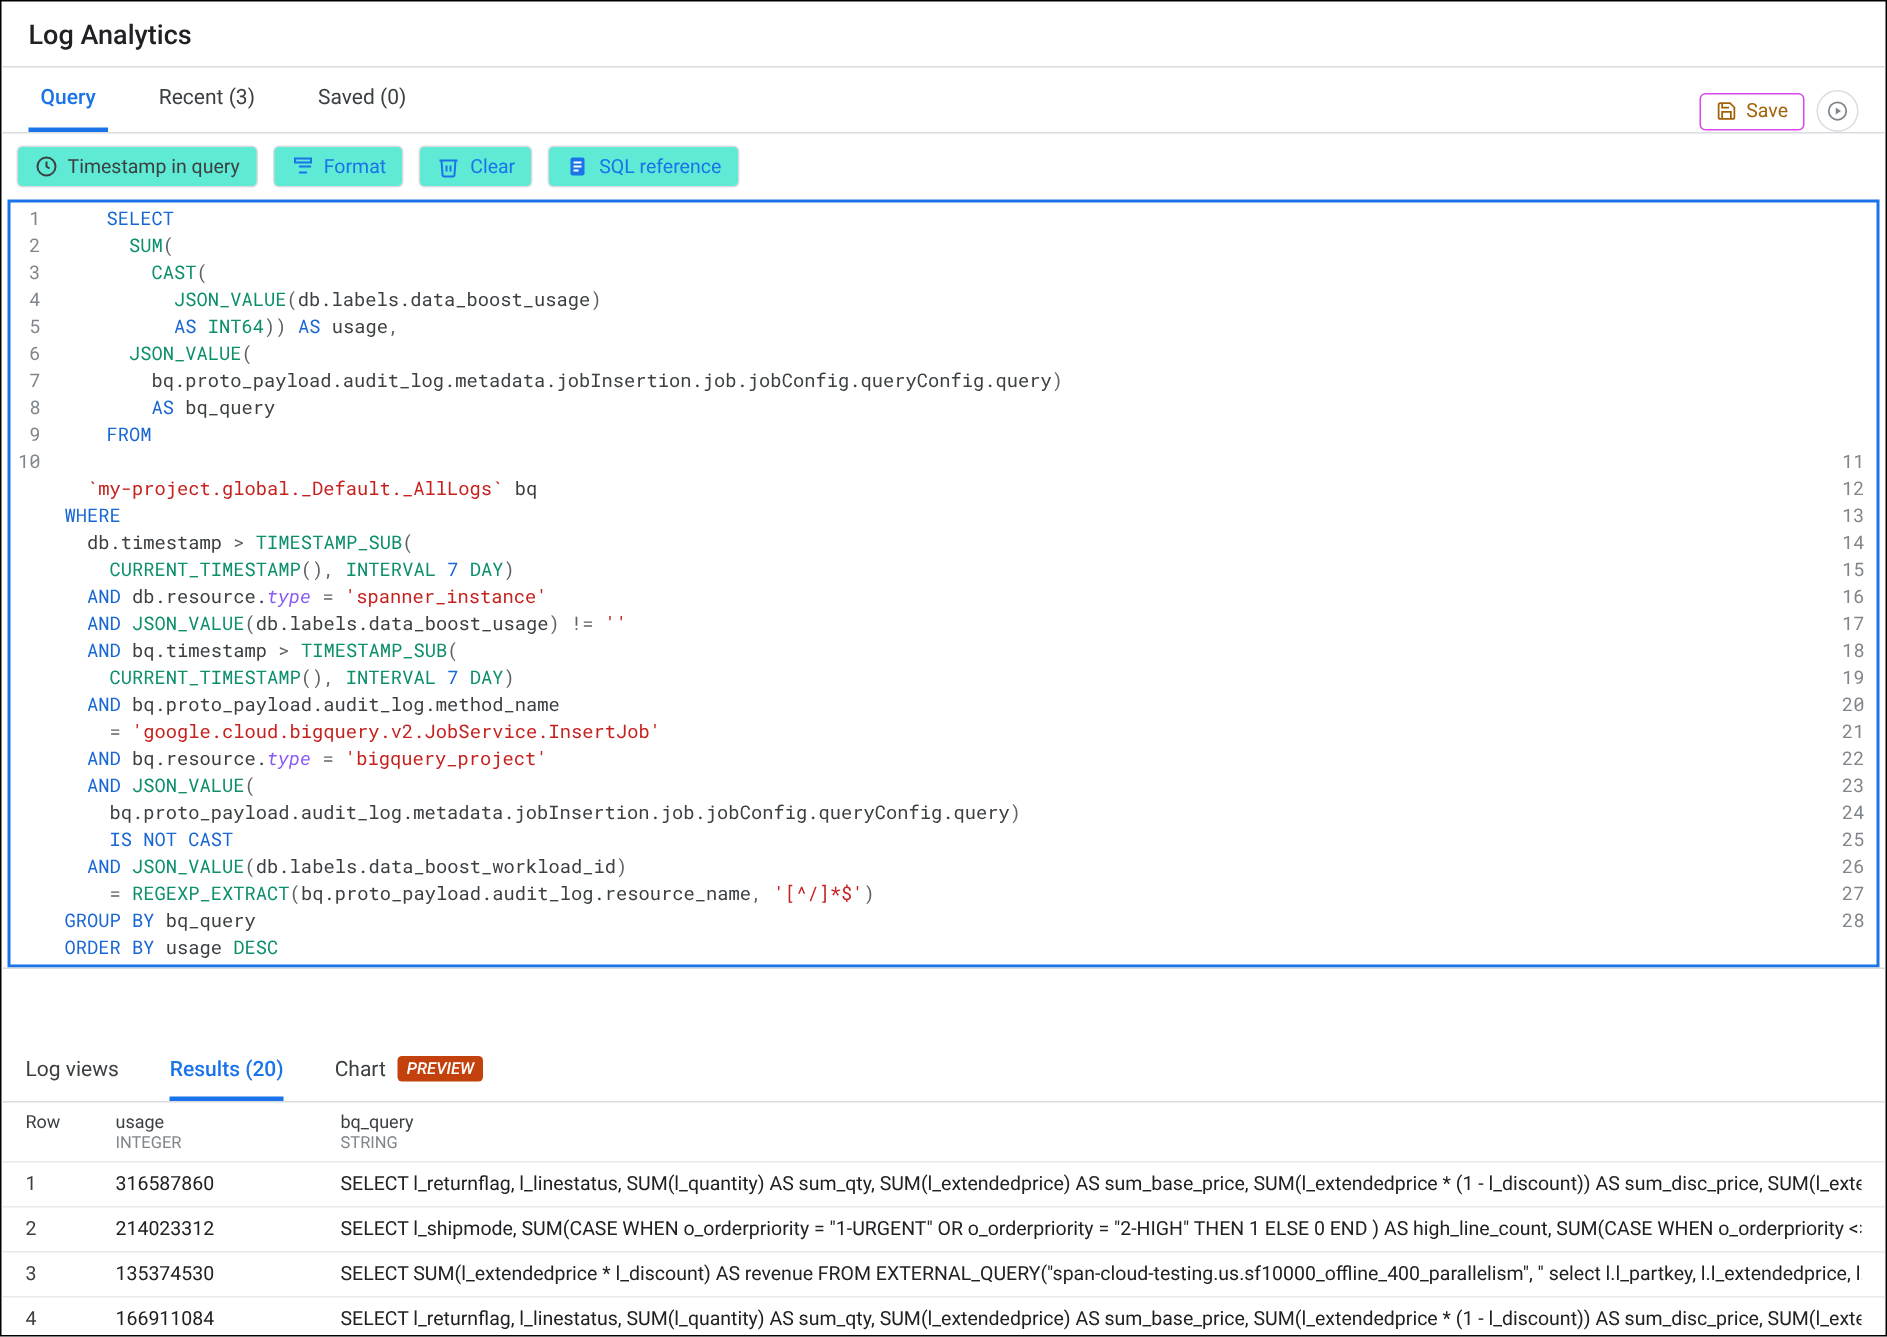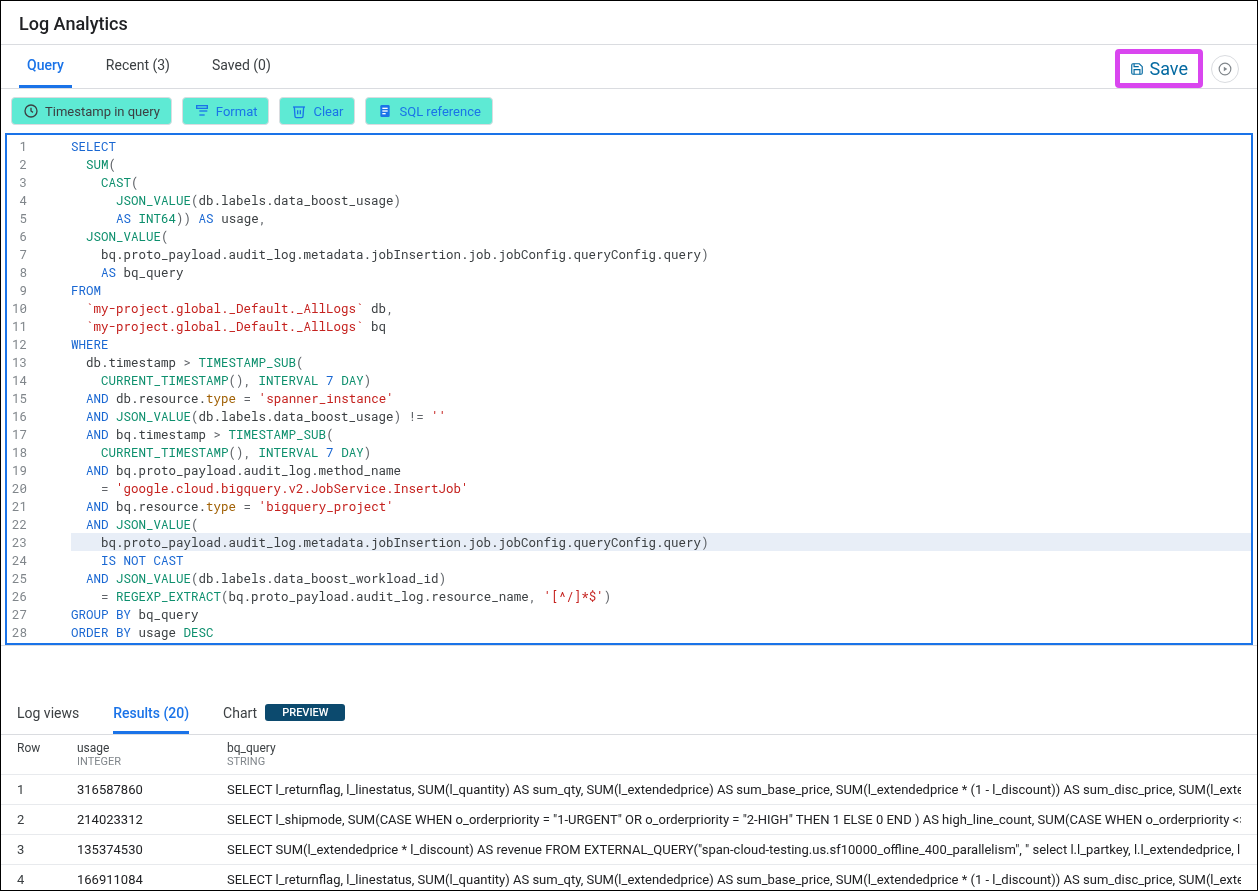--- a/index.html
+++ b/index.html
@@ -32,23 +32,23 @@
     align-items: center;
     font-size: 14px;
     color: #3c4043;
     cursor: pointer;
     border-bottom: 3px solid transparent;
   }
   .tab.active { color: #1a73e8; border-bottom-color: #1a73e8; font-weight: 500;}
   .tabs-right { margin-left: auto; display: flex; align-items: center; gap: 8px; }
   .save-btn {
     display: flex; align-items: center; gap: 6px;
-    border: 5px solid #d946ef; border-radius: 4px;
-    padding: 4px 10px; color: #0369a1; background: #fff;
-    font-size: 18px; cursor: default;
+    border: 1px solid #d946ef; border-radius: 4px;
+    padding: 4px 10px; color: #a16207; background: #fff;
+    font-size: 13px; cursor: default;
   }
   .run-btn {
     width: 28px; height: 28px; border: 1px solid #dadce0; border-radius: 50%;
     display: flex; align-items: center; justify-content: center; color:#80868b;
   }
   .toolbar {
     display: flex; gap: 10px; padding: 8px 10px;
   }
   .tbtn {
     display: flex; align-items: center; gap: 6px;
@@ -70,34 +70,34 @@
     font-size: 12.5px;
     line-height: 18px;
     padding: 2px 0;
   }
   .ln { text-align: right; padding-right: 8px; color: #80868b; user-select:none;}
   .code { white-space: pre; margin-left: 36px; }
   .code.hl { background: #e8eef7; }
   .kw1 { color: #1967d2; } 
   .kw2 { color: #0d8f6d; } 
   .fn  { color: #0d8f6d; } 
-  .ty  { color: #a16207;  text-align: right;} 
+  .ty  { color: #8b5cf6; font-style: italic; text-align: right;} 
   .str { color: #c5221f; } 
   .bt  { color: #c5221f; } 
   .num { color: #1967d2; }
   .pn  { color: #5f6368;} 
   .id  { color: #3c4043;}
 
   .results-tabs {
     display: flex; align-items: center; gap: 34px;
     padding: 10px 16px 0; border-top: 1px solid #dadce0;
   }
   .rtab { font-size: 14px; color: #3c4043; padding-bottom: 10px; border-bottom: 3px solid transparent; cursor:pointer; display:flex; align-items:center; gap:8px;margin-top:48px;}
   .rtab.active { color: #1a73e8; border-bottom-color: #1a73e8; font-weight:500;}
-  .preview-badge { background:#0c4a6e; color:#fff; font-size:11px; padding:2px 17px; border-radius:3px; font-weight:500;}
+  .preview-badge { background:#c2410c; color:#fff; font-size:11px; padding:2px 6px; border-radius:3px; font-weight:500;font-style:italic;}
   .results-table {
     flex: 1; overflow: hidden; border-top: 1px solid #dadce0;
   }
   .thead, .trow {
     display: grid;
     grid-template-columns: 60px 150px 1fr;
     border-bottom: 1px solid #e8eaed;
   }
   .thead { padding: 6px 16px; font-size: 12px; color: #3c4043;}
   .thead .sub { color: #80868b; font-size: 11px;}
@@ -183,21 +183,20 @@
       <div class="code">      <span class="kw1">AS</span> <span class="kw2">INT64</span><span class="pn">))</span> <span class="kw1">AS</span> <span class="id">usage</span><span class="pn">,</span></div>
     <div class="ln">6</div>
       <div class="code">  <span class="fn">JSON_VALUE</span><span class="pn">(</span></div>
     <div class="ln">7</div>
       <div class="code">    <span class="id">bq.proto_payload.audit_log.metadata.jobInsertion.job.jobConfig.queryConfig.query</span><span class="pn">)</span></div>
     <div class="ln">8</div>
       <div class="code">    <span class="kw1">AS</span> <span class="id">bq_query</span></div>
     <div class="ln">9</div>
       <div class="code"><span class="kw1">FROM</span></div>
     <div class="ln">10</div>
-      <div class="code">  <span class="bt">`</span><span class="bt">my-project.global._Default._AllLogs</span><span class="bt">`</span> <span class="id">db</span><span class="pn">,</span></div>
     <div class="ln">11</div>
       <div class="code">  <span class="bt">`</span><span class="bt">my-project.global._Default._AllLogs</span><span class="bt">`</span> <span class="id">bq</span></div>
     <div class="ln">12</div>
       <div class="code"><span class="kw1">WHERE</span></div>
     <div class="ln">13</div>
       <div class="code">  <span class="id">db.timestamp</span> <span class="pn">&gt;</span> <span class="fn">TIMESTAMP_SUB</span><span class="pn">(</span></div>
     <div class="ln">14</div>
       <div class="code">    <span class="fn">CURRENT_TIMESTAMP</span><span class="pn">(),</span> <span class="kw2">INTERVAL</span> <span class="num">7</span> <span class="kw2">DAY</span><span class="pn">)</span></div>
     <div class="ln">15</div>
       <div class="code">  <span class="kw1">AND</span> <span class="id">db.resource.</span><span class="ty">type</span> <span class="pn">=</span> <span class="str">'spanner_instance'</span></div>

